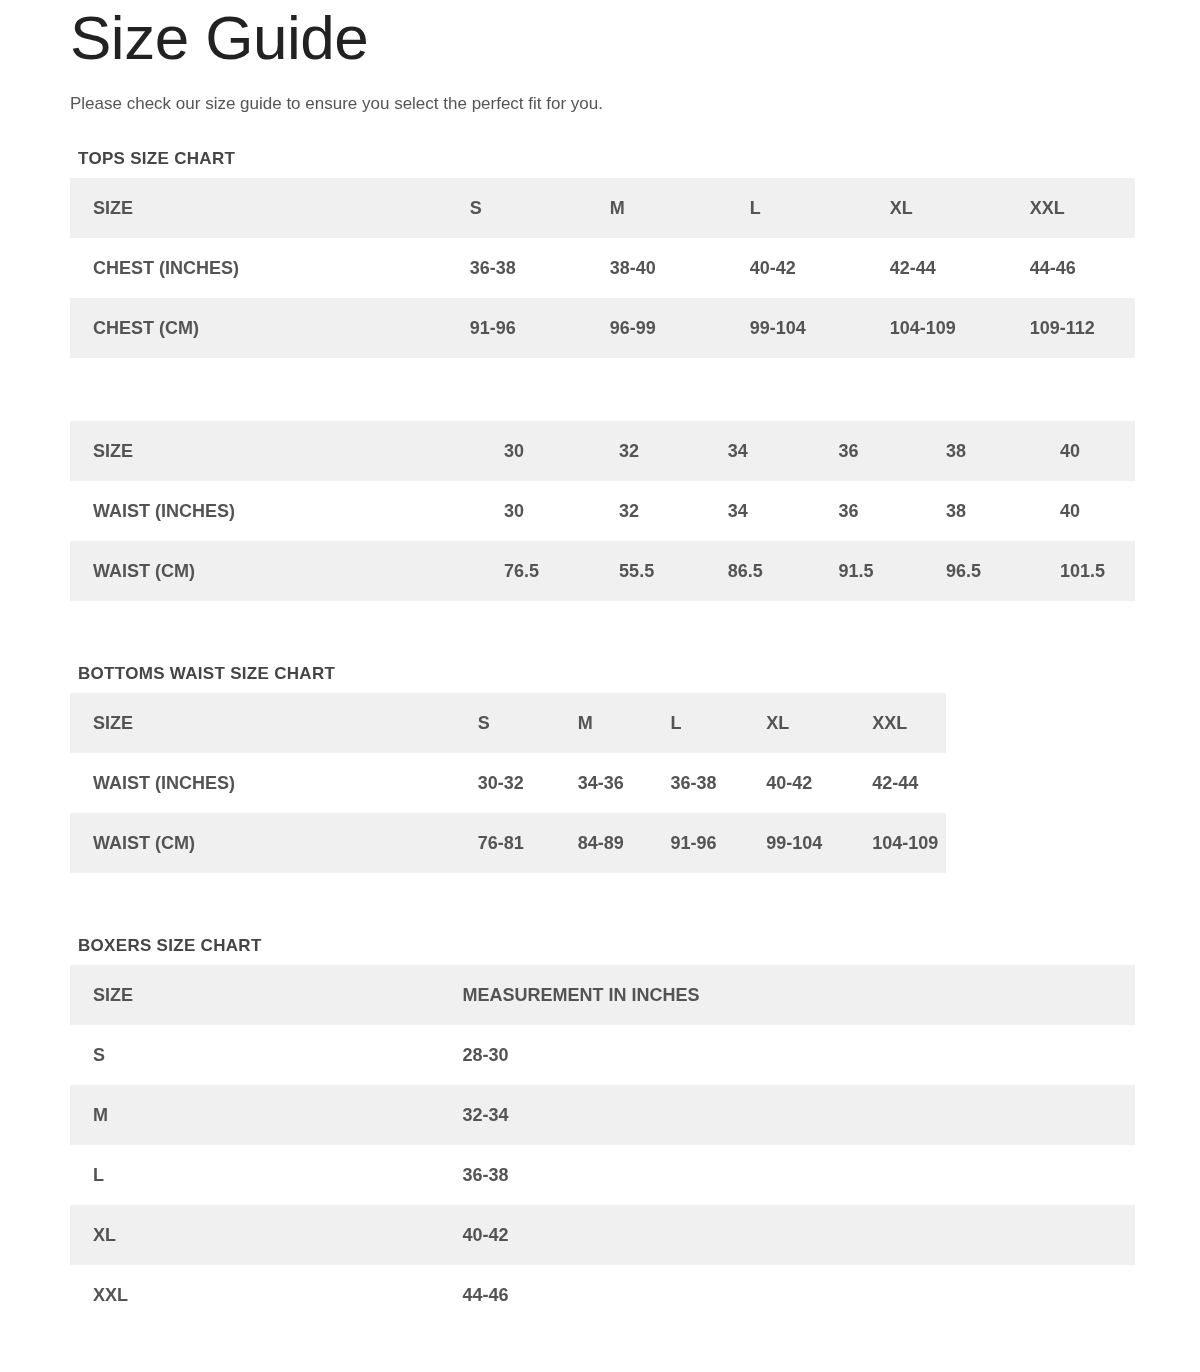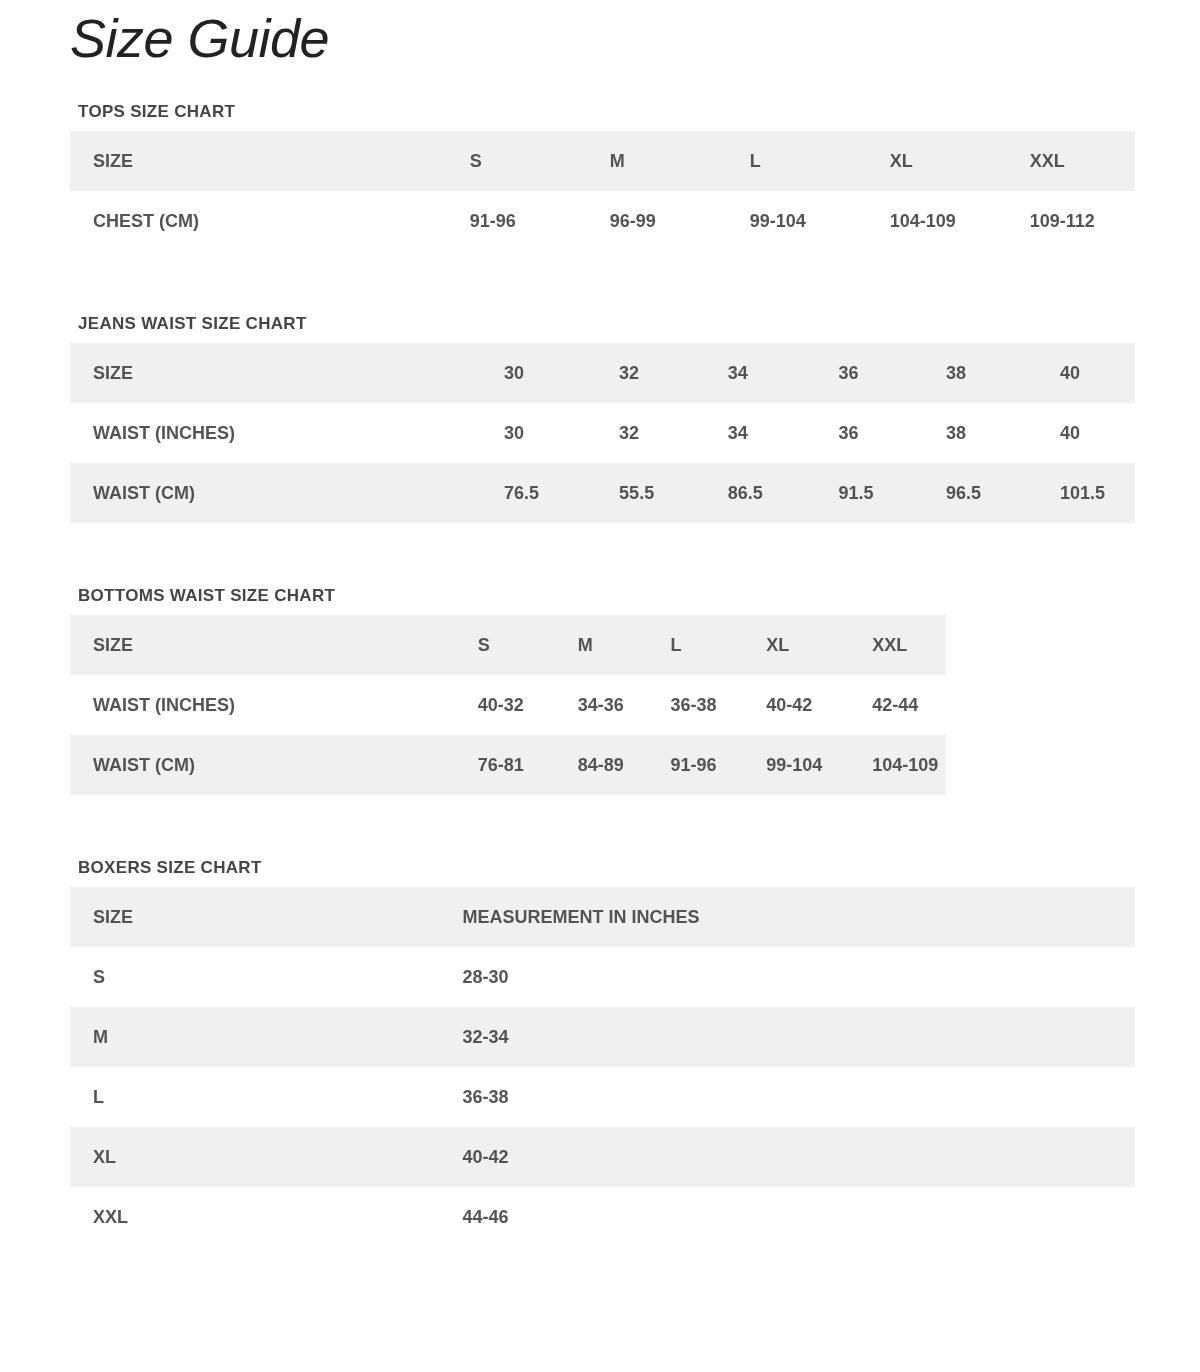--- a/index.html
+++ b/index.html
@@ -9,26 +9,25 @@
   }
   .page {
     box-sizing: border-box;
     width: 1200px;
     min-height: 1372px;
     padding: 0 65px 26px 70px;
     background: #ffffff;
   }
   .page-title {
     margin: 8px 0 0 0;
-    font-size: 54px;
+    font-size: 62px;
     line-height: 60px;
     font-weight: 500;
     color: #222222;
     letter-spacing: -0.5px;
-    font-style: italic;
   }
   .page-subtitle {
     margin: 24px 0 0 0;
     font-size: 17px;
     line-height: 23px;
     color: #555555;
   }
   .chart-section { margin-top: 63px; }
   .chart-section.first { margin-top: 34px; }
   .section-heading {
@@ -83,55 +82,63 @@
   .t-boxers col:nth-child(1) { width: 34.7%; }
   .t-boxers col:nth-child(2) { width: 65.3%; }
 </style>
 </head>
 <body>
 
 <div class="page">
 
   <h1 class="page-title">Size Guide</h1>
 
+  <p class="page-subtitle">Please check our size guide to ensure you select the perfect fit for you.</p>
 
   <div class="chart-section first">
     <h2 class="section-heading">TOPS SIZE CHART</h2>
     <table class="size-table t-tops">
         <colgroup>
           <col>
           <col>
           <col>
           <col>
           <col>
           <col>
         </colgroup>
         <tbody>
           <tr>
             <td>SIZE</td>
             <td>S</td>
             <td>M</td>
             <td>L</td>
             <td>XL</td>
             <td>XXL</td>
+          </tr>
+          <tr>
+            <td>CHEST (INCHES)</td>
+            <td>36-38</td>
+            <td>38-40</td>
+            <td>40-42</td>
+            <td>42-44</td>
+            <td>44-46</td>
           </tr>
           <tr>
             <td>CHEST (CM)</td>
             <td>91-96</td>
             <td>96-99</td>
             <td>99-104</td>
             <td>104-109</td>
             <td>109-112</td>
           </tr>
         </tbody>
       </table>
   </div>
 
   <div class="chart-section">
-    <h2 class="section-heading">JEANS WAIST SIZE CHART</h2>
     <table class="size-table t-jeans">
         <colgroup>
           <col>
           <col>
           <col>
           <col>
           <col>
           <col>
           <col>
         </colgroup>
@@ -182,21 +189,21 @@
           <tr>
             <td>SIZE</td>
             <td>S</td>
             <td>M</td>
             <td>L</td>
             <td>XL</td>
             <td>XXL</td>
           </tr>
           <tr>
             <td>WAIST (INCHES)</td>
-            <td>40-32</td>
+            <td>30-32</td>
             <td>34-36</td>
             <td>36-38</td>
             <td>40-42</td>
             <td>42-44</td>
           </tr>
           <tr>
             <td>WAIST (CM)</td>
             <td>76-81</td>
             <td>84-89</td>
             <td>91-96</td>

